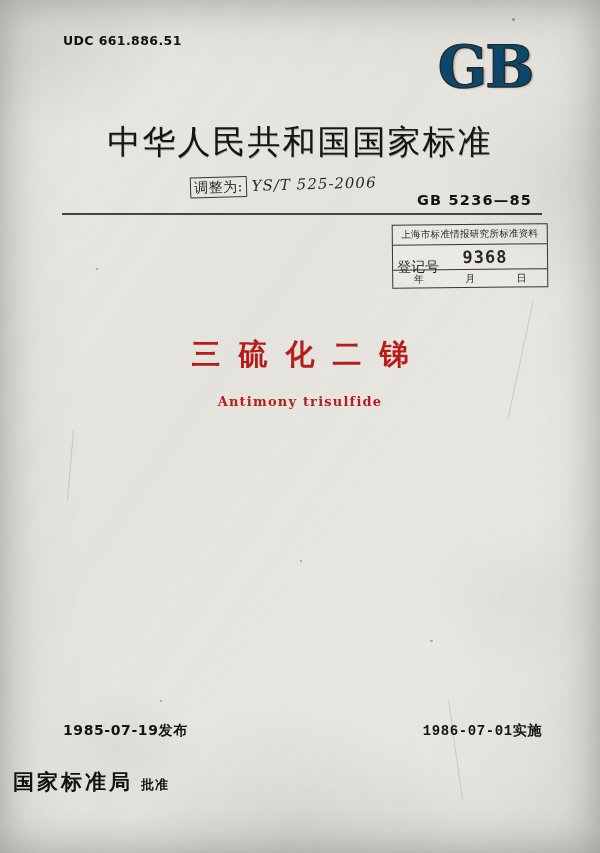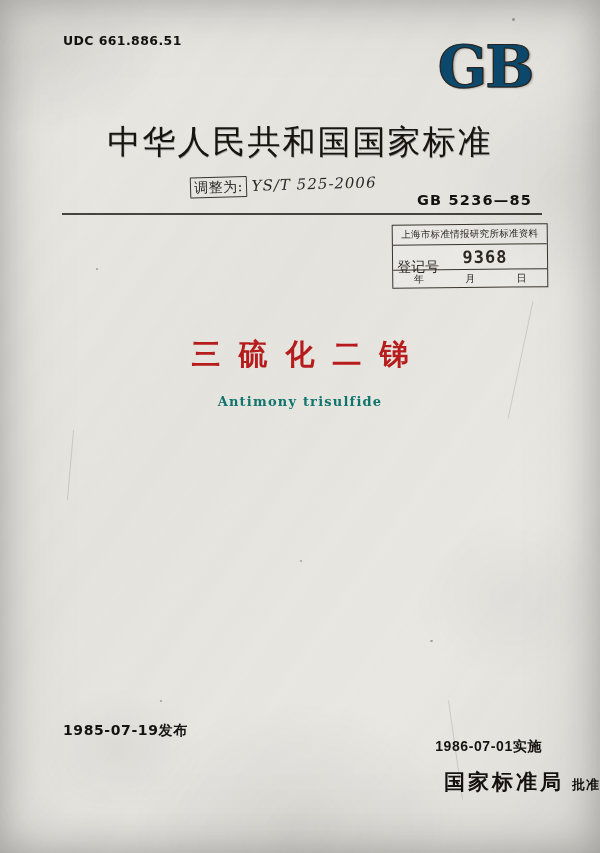--- a/index.html
+++ b/index.html
@@ -215,51 +215,50 @@
   .product-en {
     position: absolute;
     left: 0;
     right: 0;
     top: 394px;
     text-align: center;
     font-family: "DejaVu Serif", serif;
     font-size: 13px;
     font-weight: 700;
     letter-spacing: 1.2px;
-    color: #0f766e;
+    color: #b91c1c;
   }
 
   
   .date-issue {
     position: absolute;
     left: 63px;
     top: 722px;
     font-family: "DejaVu Sans", sans-serif;
     font-size: 14px;
     font-weight: 700;
     letter-spacing: 0.6px;
   }
   .date-effective {
     position: absolute;
     right: 58px;
     top: 722px;
-    font-family: Liberation Sans, sans-serif;
+    font-family: Liberation Mono, monospace;
     font-size: 14px;
     font-weight: 700;
     letter-spacing: 0.6px;
-    margin-top: 16px;
   }
 
   
   .issuer {
     position: absolute;
     left: 13px;
     right: 0;
     top: 768px;
-    text-align: right;
+    text-align: left;
     font-family: "DejaVu Sans", sans-serif;
   }
   .issuer .org {
     font-size: 21px;
     font-weight: 700;
     letter-spacing: 3px;
   }
   .issuer .approve {
     font-size: 13px;
     font-weight: 700;

